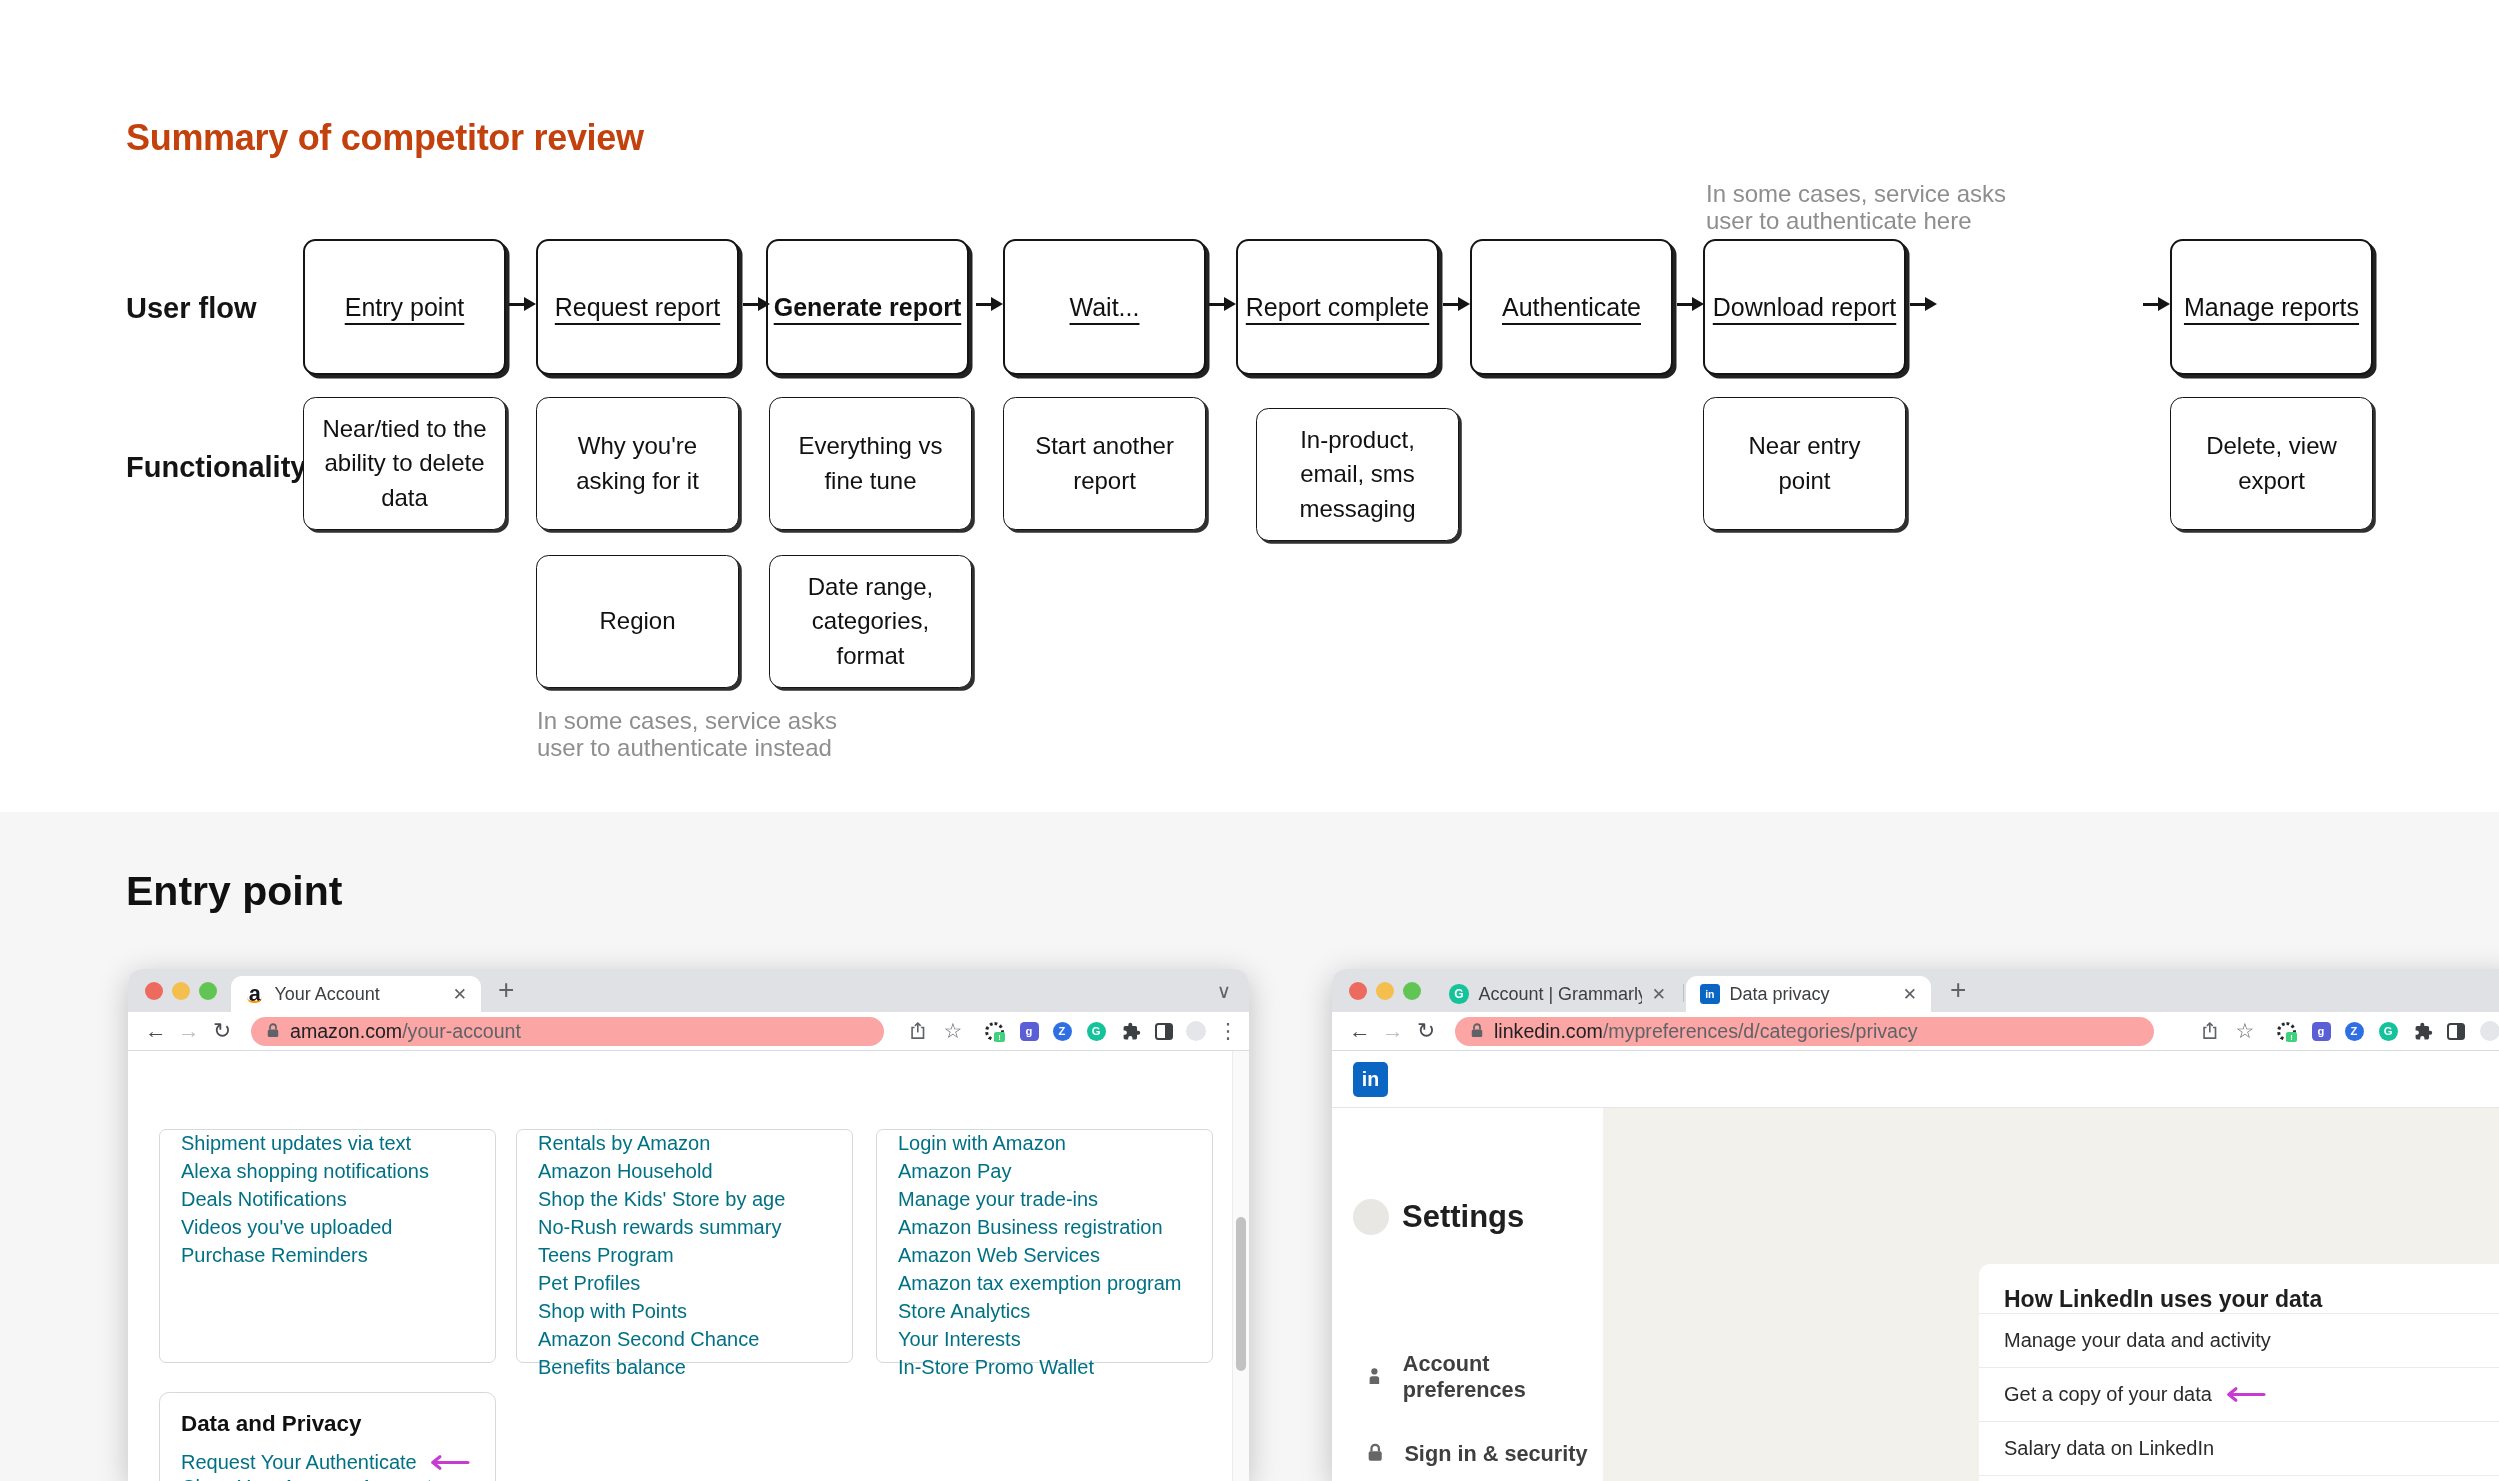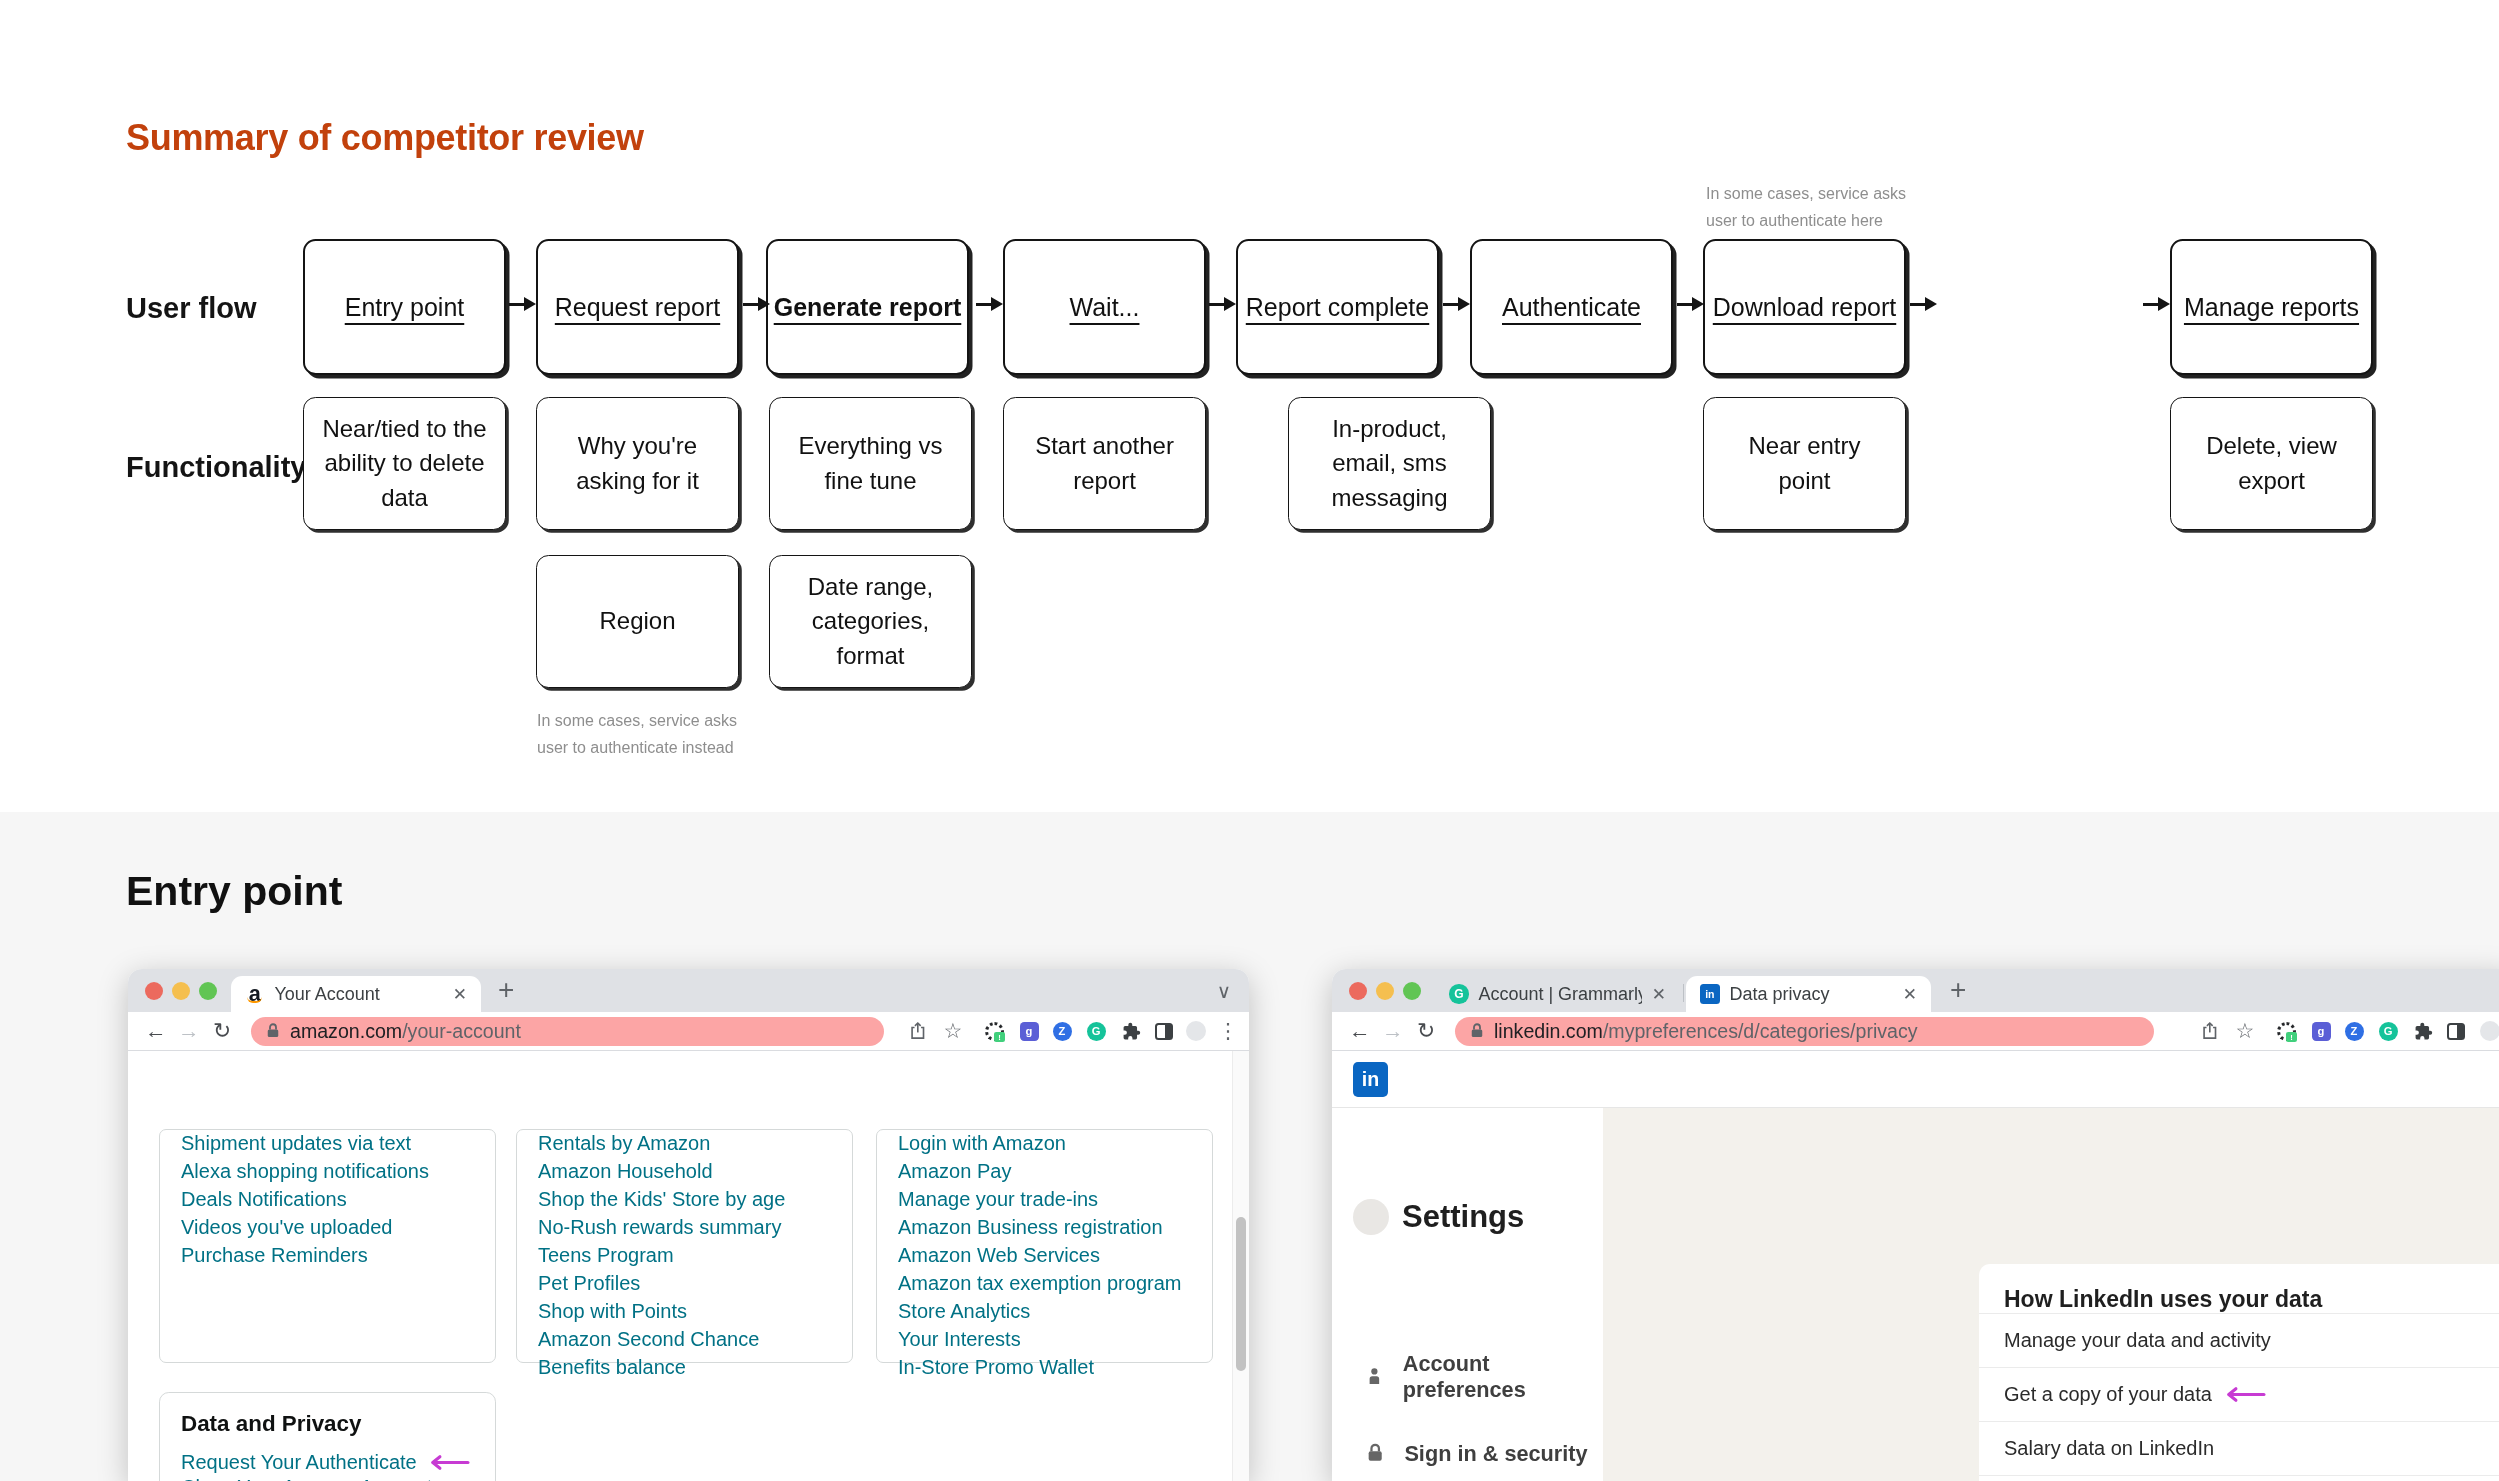--- a/index.html
+++ b/index.html
@@ -13,21 +13,21 @@
   .flow-box { position:absolute; width:203px; background:#fff; border:2.1px solid #141414; border-radius:12.6px;
               box-shadow:3.5px 3.5px 0 rgba(10,10,10,.9); display:flex; align-items:center; justify-content:center; text-align:center; }
   .flow-box.step { top:239px; height:136px; }
   .flow-box.step span { font-size:25px; color:#111; text-decoration:underline; text-underline-offset:7px; text-decoration-thickness:2.1px; }
   .flow-box.fn { border-width:1.7px; box-shadow:2.8px 2.8px 0 rgba(10,10,10,.85); padding:0 18px; font-size:24px; line-height:1.42; color:#111; }
   .fn-row { top:397px; height:133px; }
   .dt-row { top:555px; height:133px; }
   .arrow-h { position:absolute; top:303px; height:2.8px; background:#141414; width:15.4px; }
   .arrow-h::after { content:""; position:absolute; right:-11.2px; top:-5.6px; border-left:12px solid #141414;
                     border-top:7px solid transparent; border-bottom:7px solid transparent; }
-  .annot { position:absolute; font-size:16px; line-height:27px; color:#8e8e8e; }
+  .annot { position:absolute; font-size:24px; line-height:27px; color:#8e8e8e; }
 
   
   .section-bg { position:absolute; left:0; top:812px; width:2500px; height:670px; background:#f6f6f6; }
   .section-title { position:absolute; left:126px; top:868px; font-size:41px; font-weight:600; color:#111; }
 
   
   .bwin { position:absolute; top:969px; border-radius:14px 14px 0 0; box-shadow:0 7px 31px rgba(0,0,0,.22); overflow:hidden; background:#fff; }
   .tabstrip { position:relative; height:43px; background:#dfe1e5; }
   .lights { position:absolute; left:17px; top:12.6px; display:flex; gap:9px; }
   .light { width:18px; height:18px; border-radius:50%; }
@@ -135,21 +135,21 @@
   <div class="arrow-h" style="left:1209px;"></div>
   <div class="arrow-h" style="left:1443px;"></div>
   <div class="arrow-h" style="left:1677px;"></div>
   <div class="arrow-h" style="left:1910px;"></div>
   <div class="arrow-h" style="left:2143px;"></div>
 
   <div class="flow-box fn fn-row" style="left:303px;">Near/tied to the ability to delete data</div>
   <div class="flow-box fn fn-row" style="left:536px;">Why you're asking for it</div>
   <div class="flow-box fn fn-row" style="left:769px;">Everything vs fine tune</div>
   <div class="flow-box fn fn-row" style="left:1003px;">Start another report</div>
-  <div class="flow-box fn fn-row" style="left:1288px;">In-product, email, sms messaging</div>
+  <div class="flow-box fn fn-row" style="left:1256px;margin-top:11px;">In-product, email, sms messaging</div>
   <div class="flow-box fn fn-row" style="left:1703px;">Near entry point</div>
   <div class="flow-box fn fn-row" style="left:2170px;">Delete, view export</div>
 
   <div class="flow-box fn dt-row" style="left:536px;">Region</div>
   <div class="flow-box fn dt-row" style="left:769px;">Date range, categories, format</div>
 
   <div class="annot" style="left:1706px; top:180px;">
     <div>In some cases, service asks</div>
     <div>user to authenticate here</div>
   </div>

